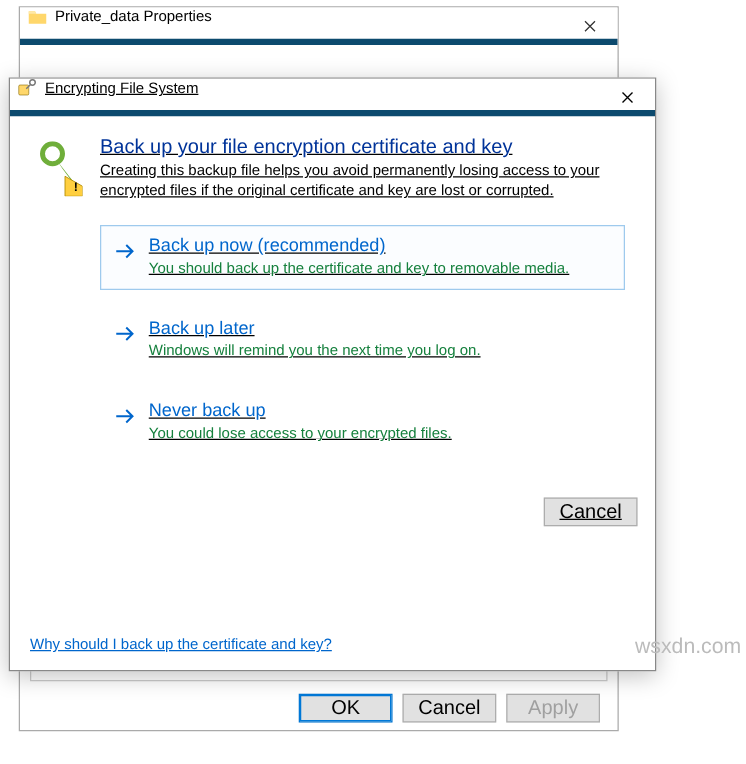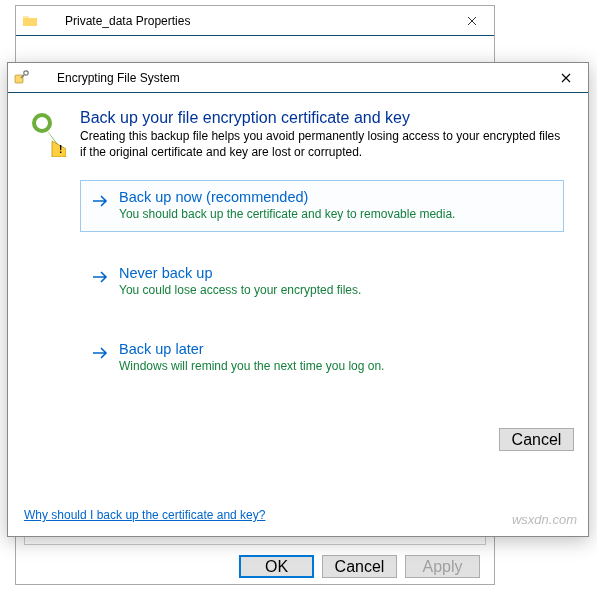--- a/index.html
+++ b/index.html
@@ -15,24 +15,23 @@
     }
     .window {
       position: absolute;
       background: #fff;
       border: 1px solid #aaa;
     }
     .titlebar {
       height: 30px;
       background: #fff;
       display: flex;
-      align-items: center;
+      align-items: flex-start;
       padding: 0 0 0 6px;
-      border-bottom: 1px solid #0c4a6e;
-      gap: 21px;
+      border-bottom: 5px solid #0c4a6e;
     }
     .titlebar .title-text {
       flex: 1;
       font-size: 12px;
       color: #000;
     }
     .titlebar .close-x {
       width: 45px;
       height: 30px;
       display: flex;
@@ -87,23 +86,24 @@
       align-items: center;
       justify-content: center;
       padding: 0 10px;
       color: #000;
     }
     .btn.disabled { color: #a0a0a0; }
     .btn.default { border-color: #0078d7; box-shadow: inset 0 0 0 1px #0078d7; }
     
     .win-efs {
       top: 62px; left: 7px;
-      width: 582px; height: 475px;
+      width: 518px; height: 475px;
       box-shadow: 0 4px 18px rgba(0,0,0,0.25);
       border: 1px solid #888;
+      text-decoration: underline;
     }
     .efs-body {
       padding: 16px 24px 14px 24px;
       display: flex;
       gap: 14px;
     }
     .efs-keyicon {
       width: 34px; flex: 0 0 34px;
       padding-top: 4px;
     }
@@ -116,21 +116,21 @@
     }
     .efs-desc {
       font-size: 12px;
       color: #000;
       line-height: 1.35;
       margin-bottom: 20px;
     }
     .option {
       border: 1px solid transparent;
       padding: 8px 10px 10px 10px;
-      margin-bottom: 24px;
+      margin-bottom: 14px;
       cursor: default;
       display: flex;
       gap: 10px;
     }
     .option.selected {
       border: 1px solid #9ecaed;
       background: #fbfdff;
     }
     .opt-arrow {
       width: 18px;
@@ -157,25 +157,24 @@
       left: 16px;
       bottom: 14px;
       color: #0066cc;
       font-size: 12px;
       text-decoration: underline;
       cursor: default;
       text-align: center;
     }
     .watermark {
       position: absolute;
-      right: 20px;
+      right: 4px;
       bottom: 84px;
-      font-size: 13px;
+      font-size: 17px;
       color: #bbb;
-      font-style: italic;
     }
   </style>
 </head>
 <body>
 
 <div class="window win-props">
   <div class="titlebar">
     <span class="folder-icon">
       <svg viewBox="0 0 16 16">
           <path fill="#ffd76b" d="M1 3h5l1 2h8v8H1z"></path>
@@ -242,34 +241,34 @@
         </div>
       </div>
 
       <div class="option">
         <div class="opt-arrow">
           <svg width="18" height="18" viewBox="0 0 18 18">
               <path stroke="#0066cc" stroke-width="1.6" fill="none" d="M2 9h12M10 4l5 5-5 5"></path>
             </svg>
         </div>
         <div class="opt-text">
-          <div class="opt-title">Never back up</div>
-          <div class="opt-sub">You could lose access to your encrypted files.</div>
+          <div class="opt-title">Back up later</div>
+          <div class="opt-sub">Windows will remind you the next time you log on.</div>
         </div>
       </div>
 
       <div class="option">
         <div class="opt-arrow">
           <svg width="18" height="18" viewBox="0 0 18 18">
               <path stroke="#0066cc" stroke-width="1.6" fill="none" d="M2 9h12M10 4l5 5-5 5"></path>
             </svg>
         </div>
         <div class="opt-text">
-          <div class="opt-title">Back up later</div>
-          <div class="opt-sub">Windows will remind you the next time you log on.</div>
+          <div class="opt-title">Never back up</div>
+          <div class="opt-sub">You could lose access to your encrypted files.</div>
         </div>
       </div>
     </div>
   </div>
 
   <div class="efs-buttons">
     <div class="btn">Cancel</div>
   </div>
 
   <a class="efs-link">Why should I back up the certificate and key?</a>

